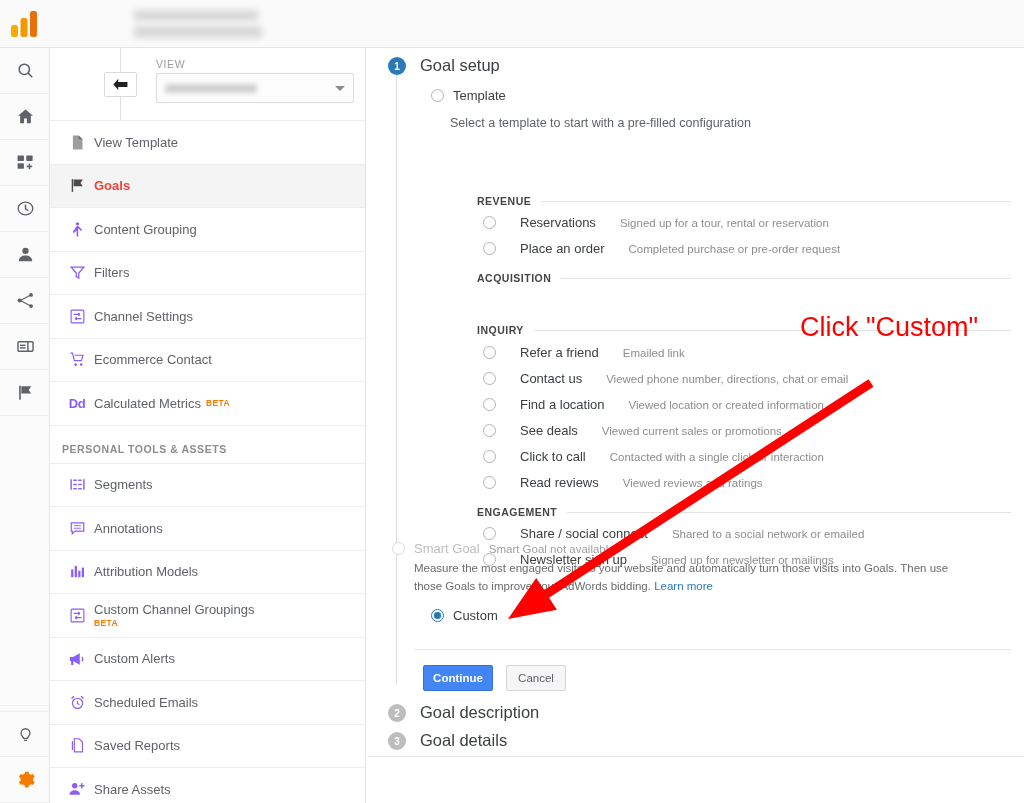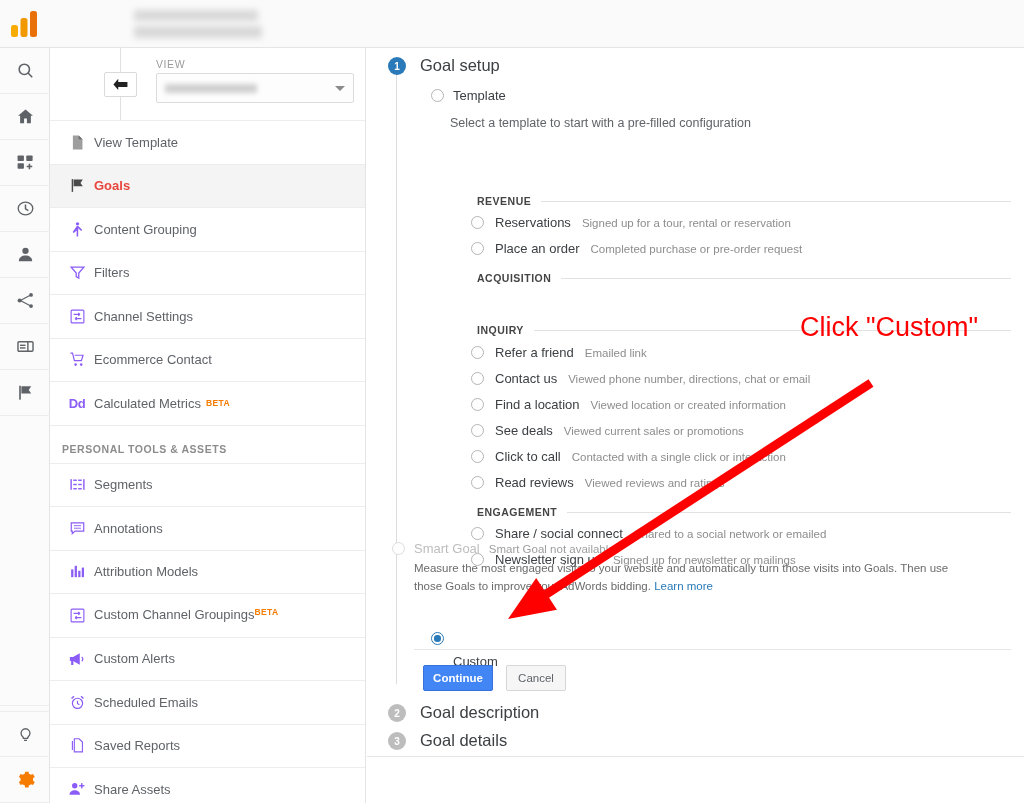--- a/index.html
+++ b/index.html
@@ -83,21 +83,21 @@
     position:absolute; right:-11px; top:10px; width:0; height:0;
     border-top:11px solid transparent; border-bottom:11px solid transparent;
     border-left:11px solid #f0f0f0;
   }
   .sel-chevron::after{
     content:""; position:absolute; left:-12px; top:-11px; width:0;height:0;
     border-top:11px solid transparent;border-bottom:11px solid transparent;border-left:11px solid #e4e4e4;
     z-index:-1;
   }
   .mi-beta { color:#f57c00; font-size:8.5px; font-weight:bold; letter-spacing:.4px; margin-left:5px; }
-  .mi-two { display:flex; line-height:1.2; }
+  .mi-two { display:flex; flex-direction:column; line-height:1.2; }
   .dd-icon { font-weight:bold; font-size:13px; color:#5f6368; letter-spacing:-.3px; }
 
   .section-head {
     display:flex; align-items:center; height:38px; padding-left:12px;
     border-top:1px solid #ededed;
     font-size:10.5px; font-weight:bold; letter-spacing:.55px; color:#8c8c8c;
     padding-top:10px;
   }
 
   
@@ -133,33 +133,33 @@
   .opt-name { font-size:13px; color:#3c4043; }
   .opt-desc { font-size:11.5px; color:#8d8d8d; }
 
   .tmpl-row { left:64px; top:40px; }
   .tmpl-hint { position:absolute; left:83px; top:68px; font-size:12.5px; color:#5f6368; }
 
   .grp { position:absolute; left:110px; display:flex; align-items:center; width:534px; }
   .grp-label { font-size:10.5px; font-weight:bold; letter-spacing:.5px; color:#444; white-space:nowrap; }
   .grp-rule { flex:1; height:1px; background:#e2e2e2; margin-left:10px; }
 
-  .o-row { position:absolute; left:104px; display:flex; align-items:center; gap:11px; }
+  .o-row { position:absolute; left:116px; display:flex; align-items:center; gap:24px; }
 
   .smart-row { left:25px; top:493px; }
   .smart-name { font-size:13px; color:#bdbdbd; }
   .smart-desc { font-size:11.5px; color:#9e9e9e; }
   .smart-body {
     position:absolute; left:47px; top:512px; width:565px;
     font-size:11.5px; color:#6b6b6b; line-height:1.55;
   }
   .link { color:#2a7ab9; }
 
   .custom-row { left:64px; top:560px; }
-  .custom-name { font-size:13px; color:#3c4043;margin-top:46px; }
+  .custom-name { font-size:13px; color:#3c4043; }
 
   .btn-rule { position:absolute; left:47px; top:601px; width:597px; height:1px; background:#e6e6e6; }
   .btn-continue {
     position:absolute; left:56px; top:617px; width:70px; height:26px;
     background:#4285f4; color:#fff; border:1px solid #3571d8; border-radius:2px;
     font-size:11.5px; font-weight:bold; display:flex; align-items:center; justify-content:center;
   }
   .btn-cancel {
     position:absolute; left:139px; top:617px; width:60px; height:26px;
     background:#f6f6f6; color:#5f6368; border:1px solid #d6d6d6; border-radius:2px;

